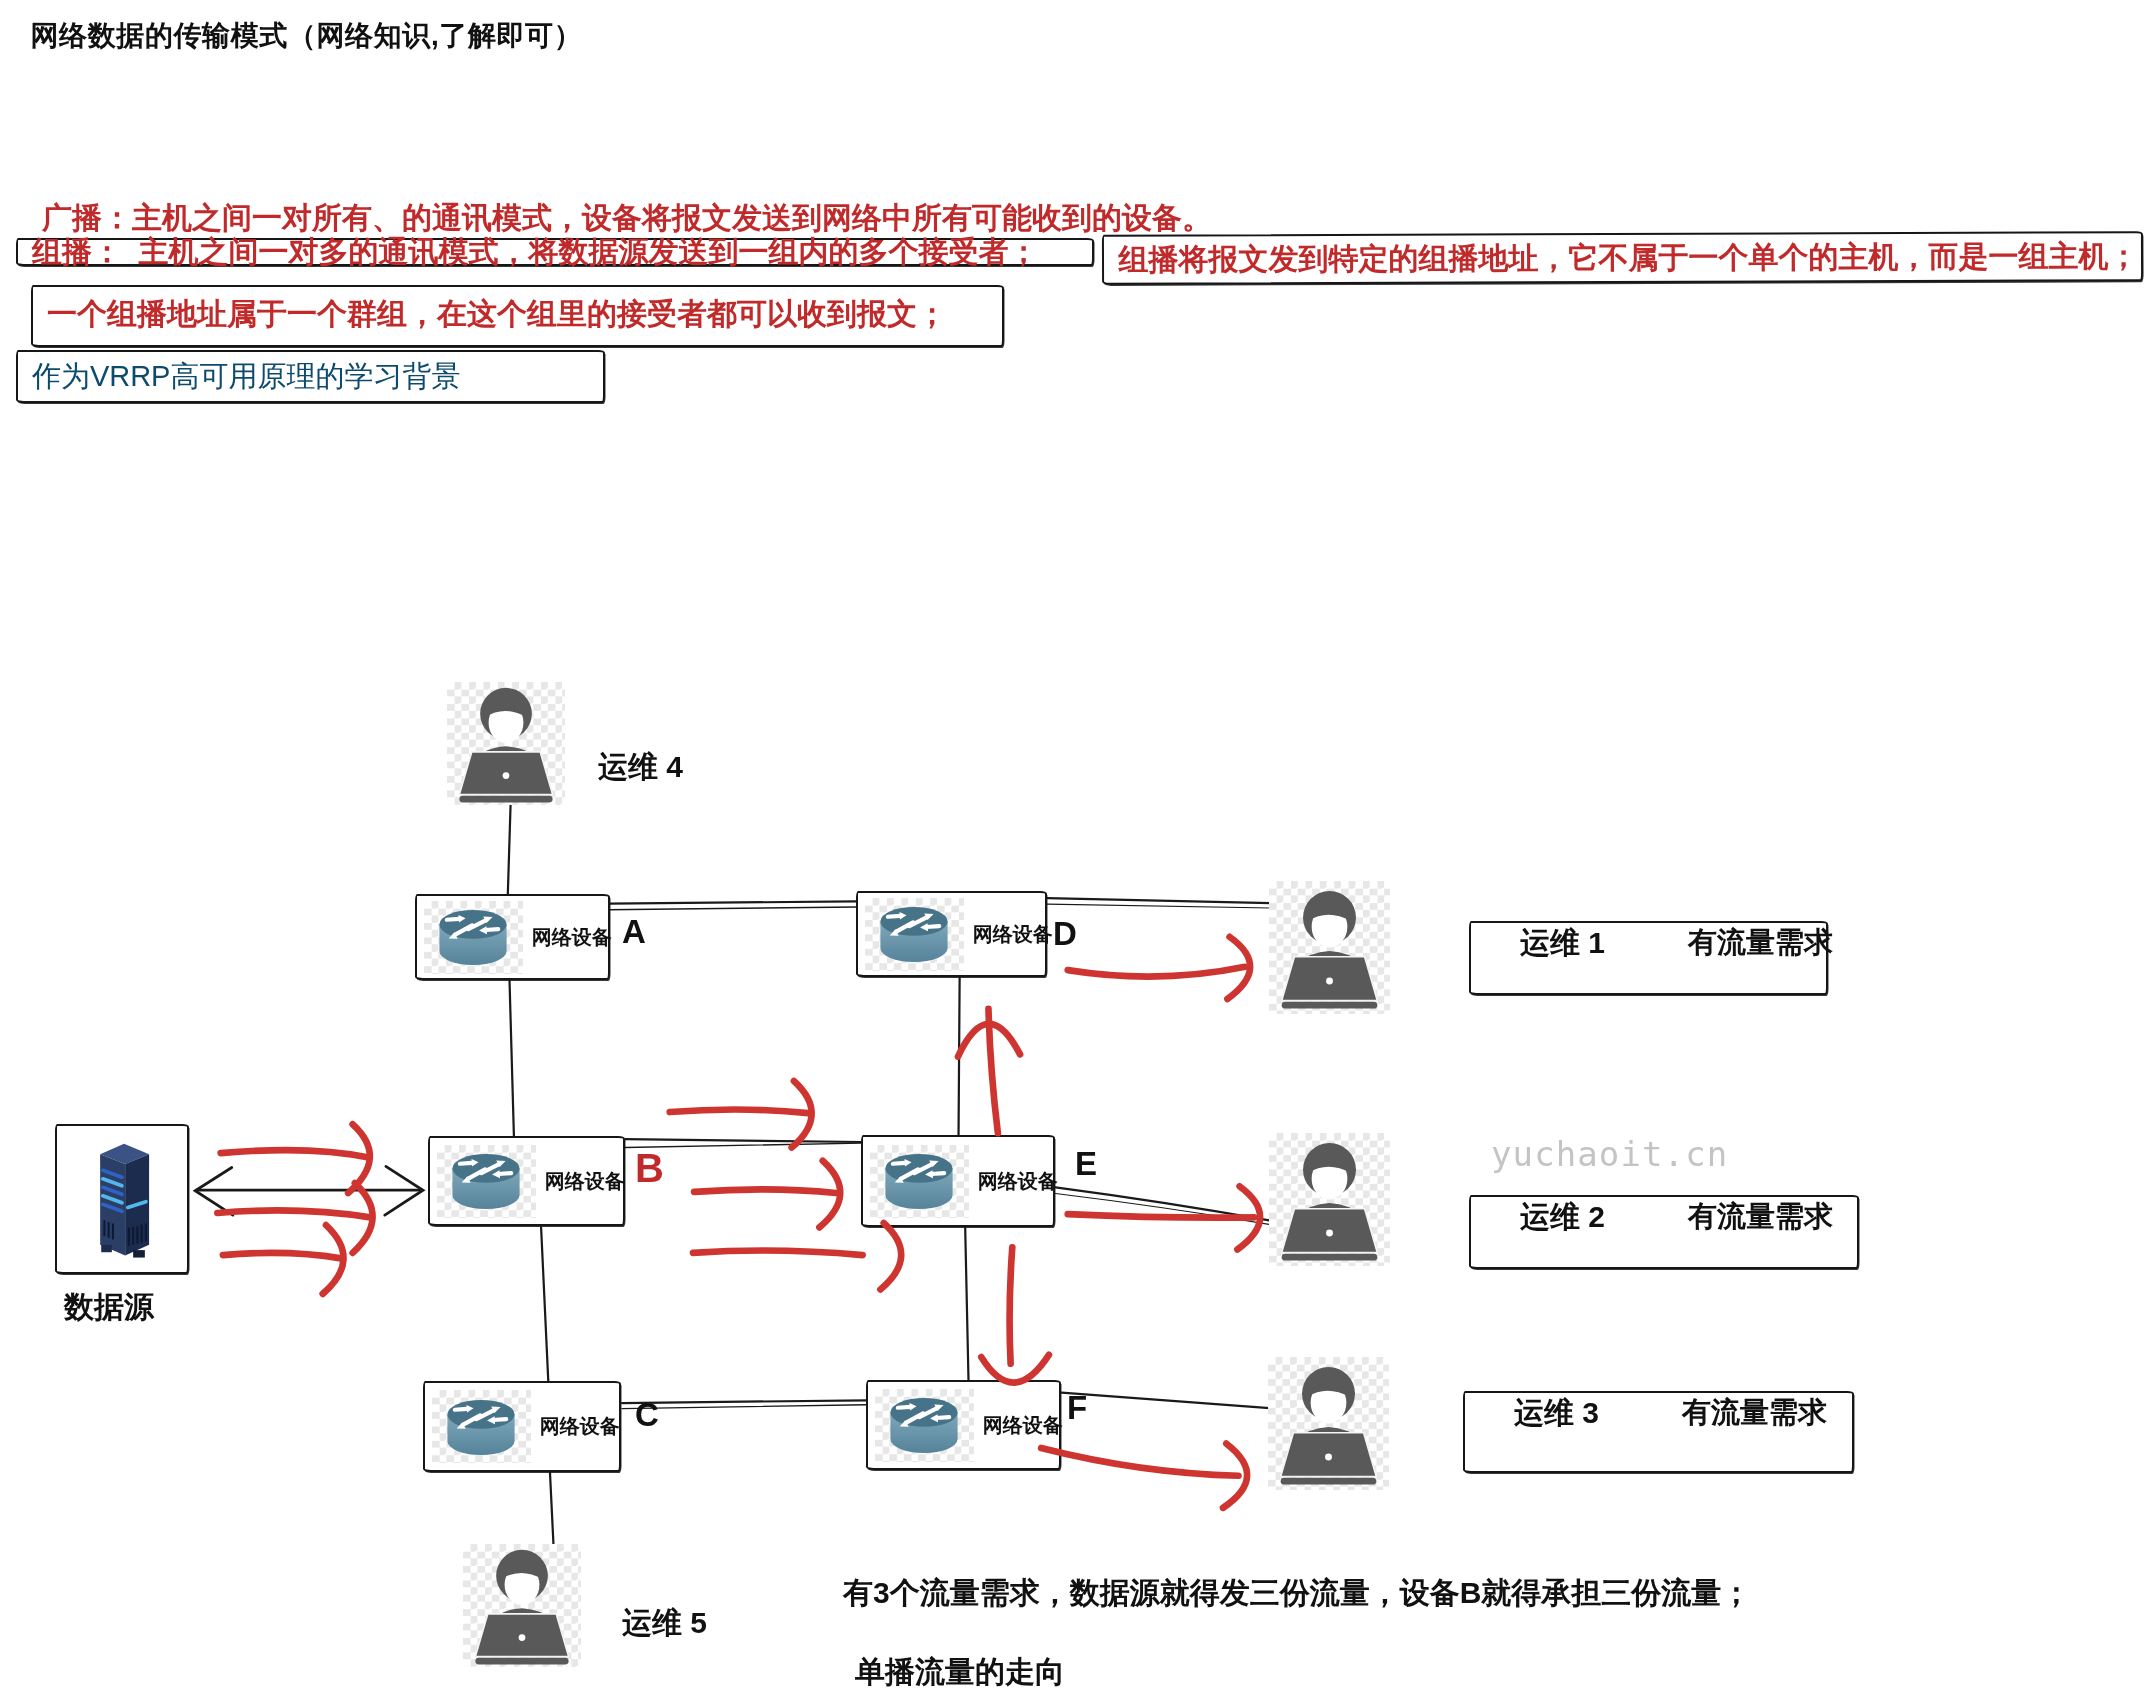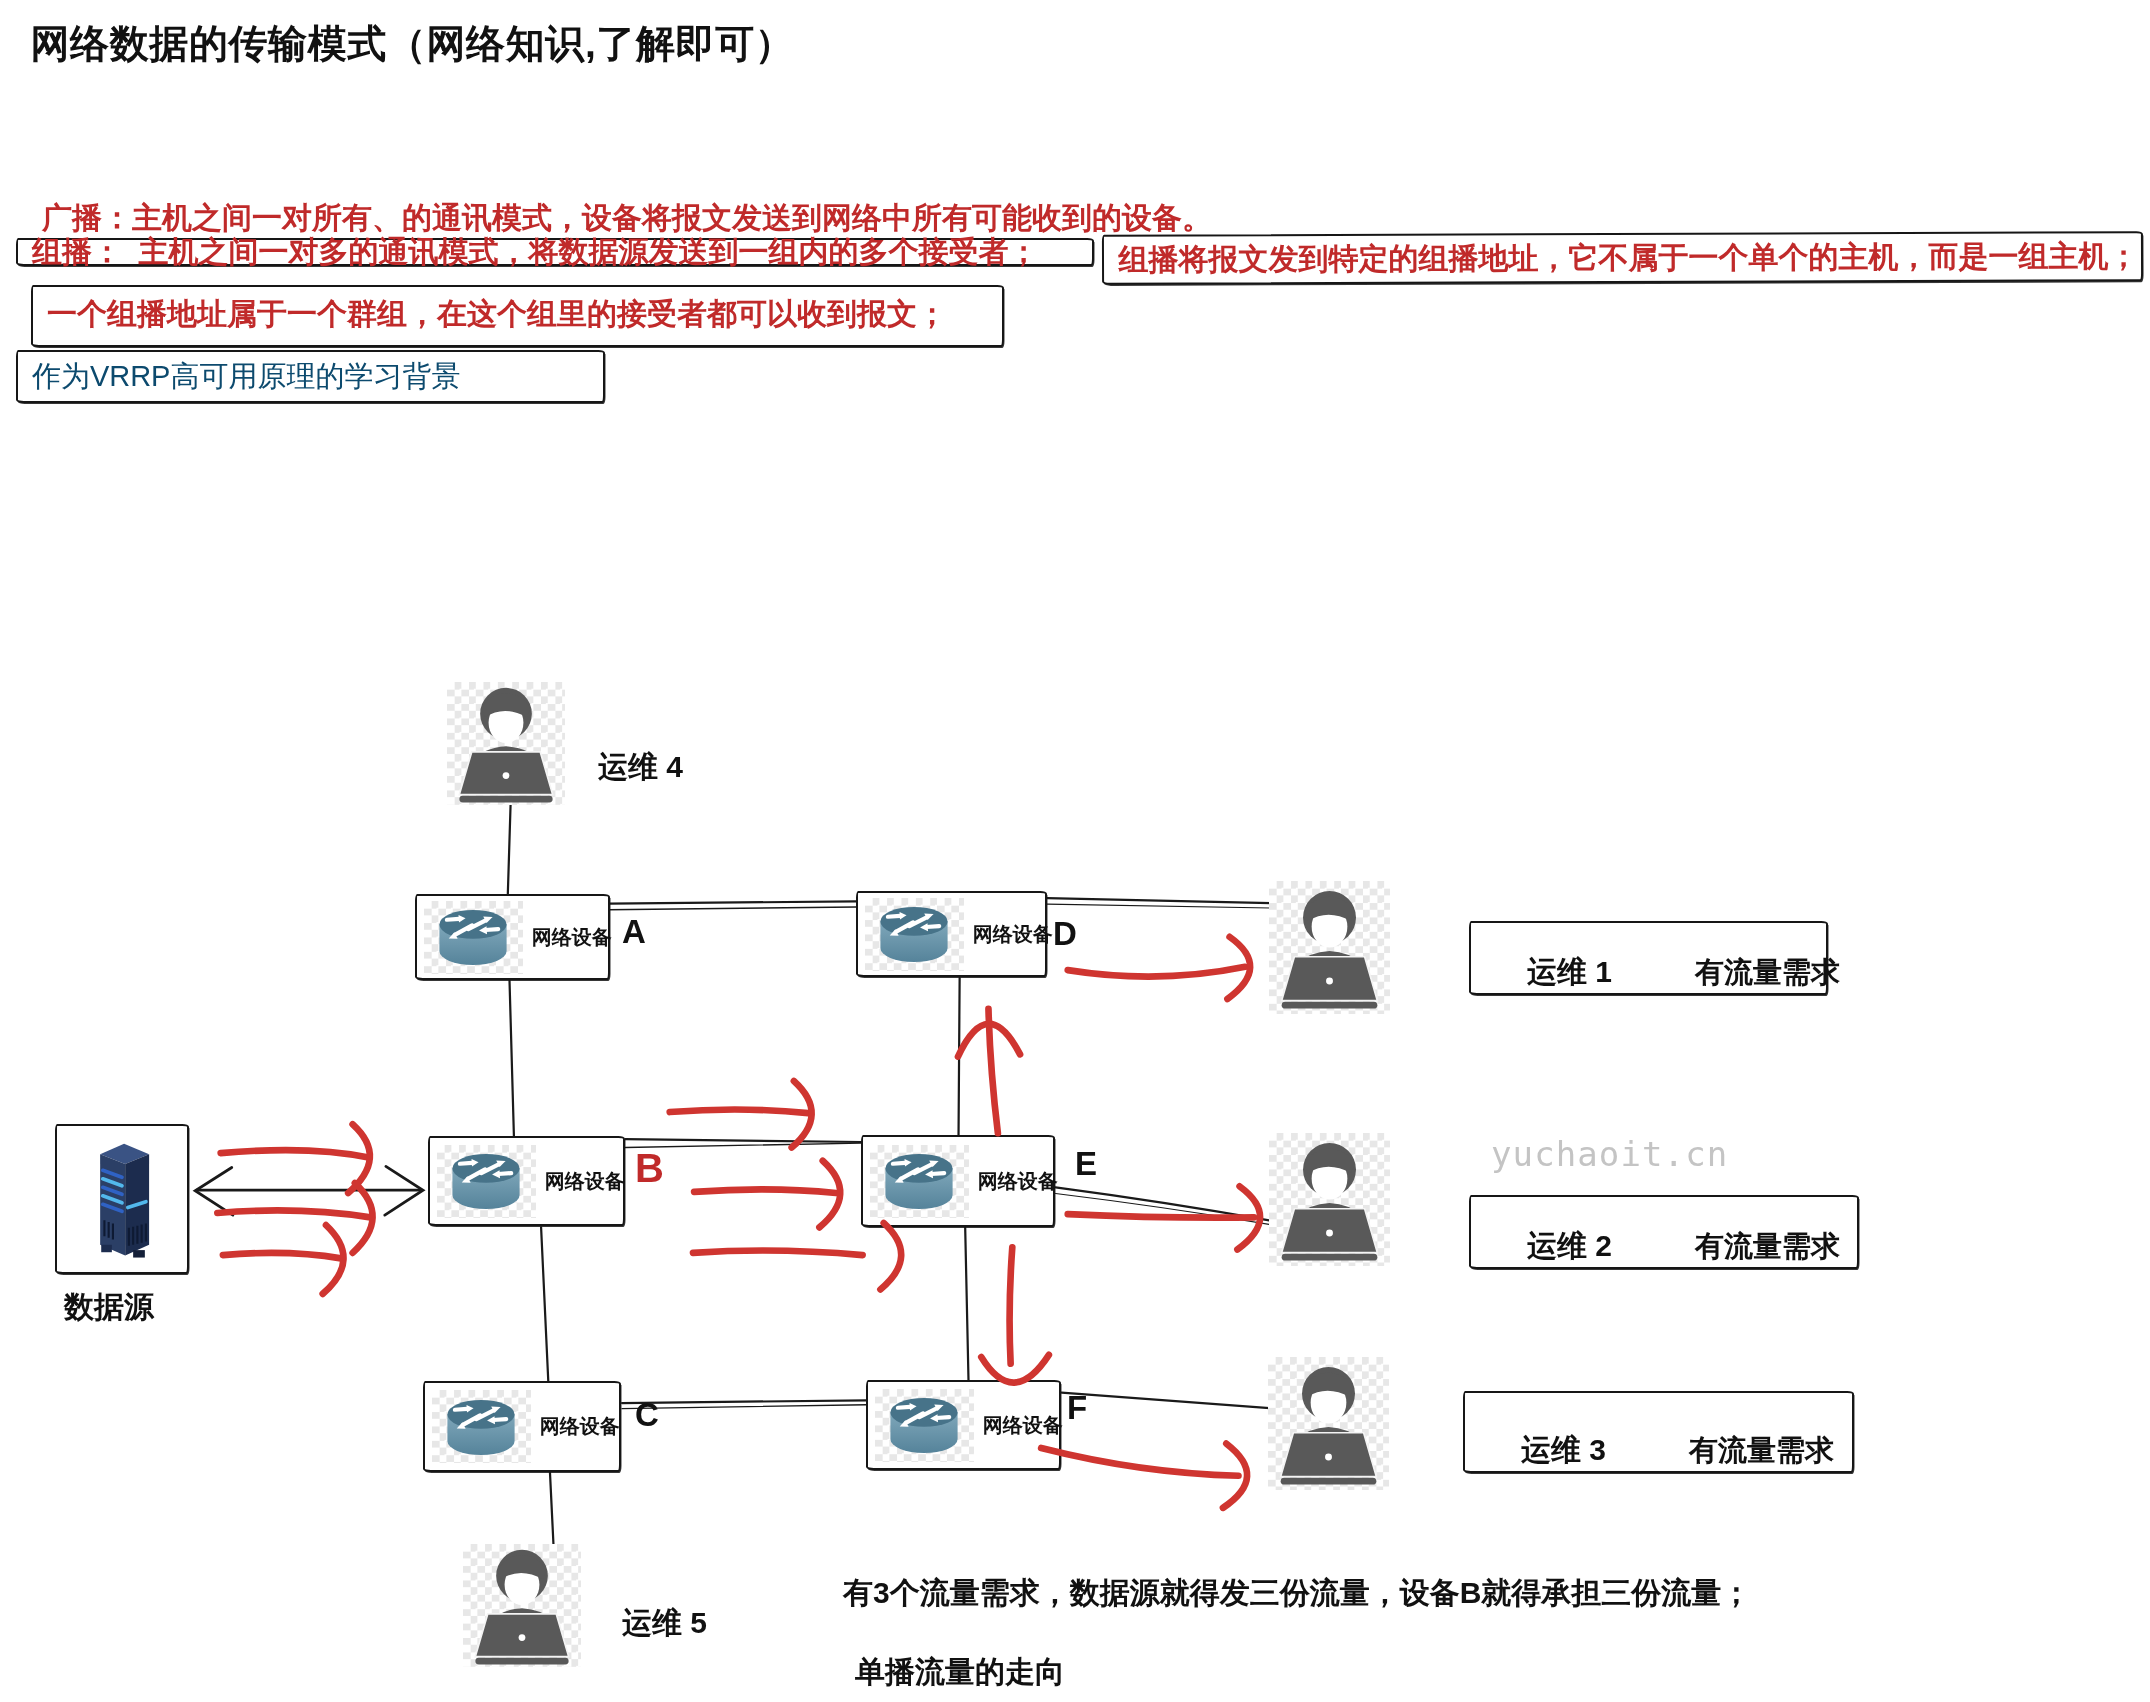--- a/index.html
+++ b/index.html
@@ -1,40 +1,40 @@
 <!DOCTYPE html>
 <html style="font-size:9px"><head>
 <meta charset="utf-8">
 <style>
   html,body{margin:0;padding:0;background:#ffffff;}
   body{font-family:"Liberation Sans","DejaVu Sans",sans-serif;color:#111;}
   #canvas{position:relative;width:2151px;height:1703px;background:#fff;overflow:hidden;}
 
   .abs{position:absolute;}
-  .title{font-size:39px;font-weight:600;letter-spacing:0.6px;white-space:pre;}
+  .title{font-size:28px;font-weight:600;letter-spacing:0.6px;white-space:pre;}
   .note{font-size:30px;font-weight:700;color:#c02a2a;white-space:pre;}
   .sketch{border:2.2px solid #161616;background:#fff;border-radius:2.2px 6.7px 2.8px 7.8px/6.7px 2.8px 7.8px 3.3px;
           box-shadow:1.1px 1.7px 0 -0.6px rgba(20,20,20,.85);}
   .notebox{display:flex;align-items:center;padding:0 14.4px;box-sizing:border-box;}
   .notebox.top{align-items:flex-start;padding-top:7px;}
   .blacknote{font-size:29px;font-weight:400;color:#0c4a6e;white-space:pre;}
 
   .device{display:flex;align-items:center;padding:5.5px 6.7px;box-sizing:border-box;z-index:2;}
   .checker{background-image:conic-gradient(#e7e7e7 25%,#ffffff 0 50%,#e7e7e7 0 75%,#ffffff 0);
            background-size:14.4px 14.4px;}
   .router-host{width:99px;height:73px;flex:0 0 auto;display:flex;align-items:center;justify-content:center;}
   .router-host svg{width:94px;height:70px;}
   .devname{font-size:20px;font-weight:700;margin-left:9px;white-space:nowrap;}
   .letter{font-size:33px;font-weight:700;color:#111;z-index:2;}
   .letter.red{color:#c02a2a;font-size:40px;}
 
   .person{z-index:2;display:flex;align-items:center;justify-content:center;}
   .person svg{width:100%;height:100%;}
   .oplabel{font-size:30px;font-weight:700;white-space:pre;z-index:2;}
-  .opbox{display:flex;align-items:flex-end;box-sizing:border-box;z-index:2;padding-left:7px;}
+  .opbox{display:flex;align-items:flex-start;box-sizing:border-box;z-index:2;}
   .opbox .opname{font-size:30px;font-weight:700;margin-left:49px;white-space:pre;}
   .opbox .opdemand{font-size:29px;font-weight:700;margin-left:83px;white-space:pre;}
 
   .source{display:flex;align-items:center;justify-content:center;z-index:2;}
   .source svg{width:111px;height:133px;}
   .srclabel{font-size:30px;font-weight:700;z-index:2;}
 
   .watermark{font-family:"DejaVu Sans Mono","Liberation Mono",monospace;font-size:34px;color:#c4c4c4;
              letter-spacing:1.1px;z-index:1;}
   .footer{font-size:30px;font-weight:700;white-space:pre;}

